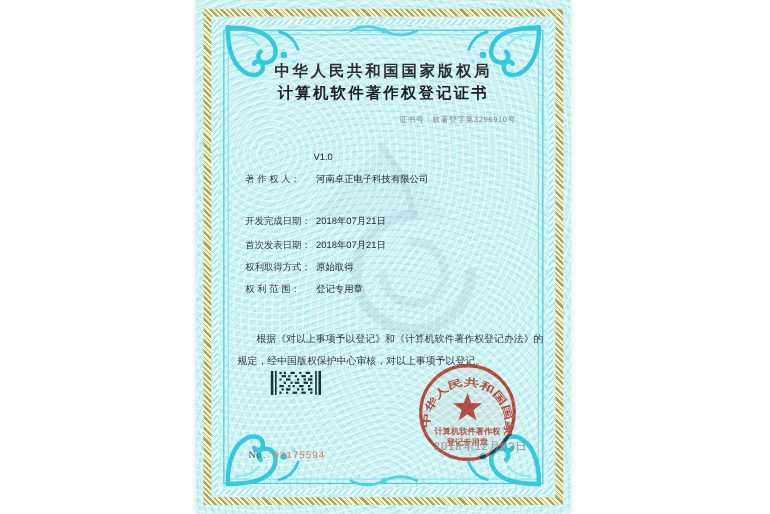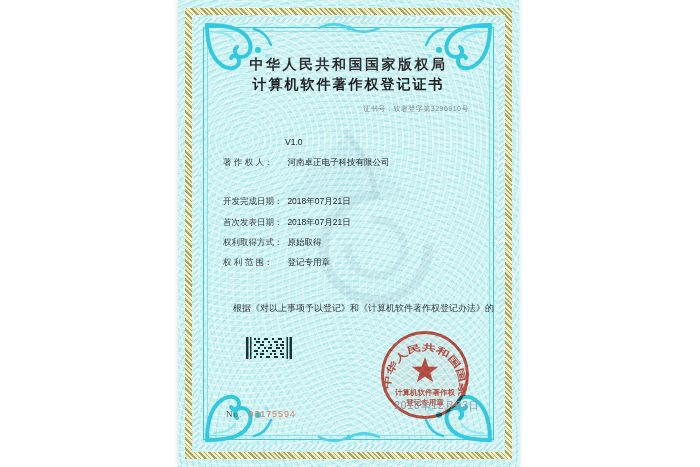--- a/index.html
+++ b/index.html
@@ -163,20 +163,21 @@
     </div>
 
     <div class="row" style="top:257px">
       <span class="lbl">权  利  范  围：</span>
       <span class="val">登记专用章</span>
     </div>
 
 
     <div class="statement">
       <div class="l1">根据《对以上事项予以登记》和《计算机软件著作权登记办法》的</div>
+      <div class="l2">规定，经中国版权保护中心审核，对以上事项予以登记。</div>
     </div>
 
     <svg class="barcode" width="46" height="22" viewBox="0 0 46 22">
       <g fill="#163435">
         <rect x="0" y="0" width="2.5" height="22"></rect>
           <rect x="4" y="0" width="1.5" height="22"></rect>
         <rect x="40.5" y="0" width="1.5" height="22"></rect>
           <rect x="43.5" y="0" width="2.5" height="22"></rect>
         <rect x="8" y="1" width="2" height="2"></rect>
           <rect x="12" y="1" width="2" height="2"></rect>

